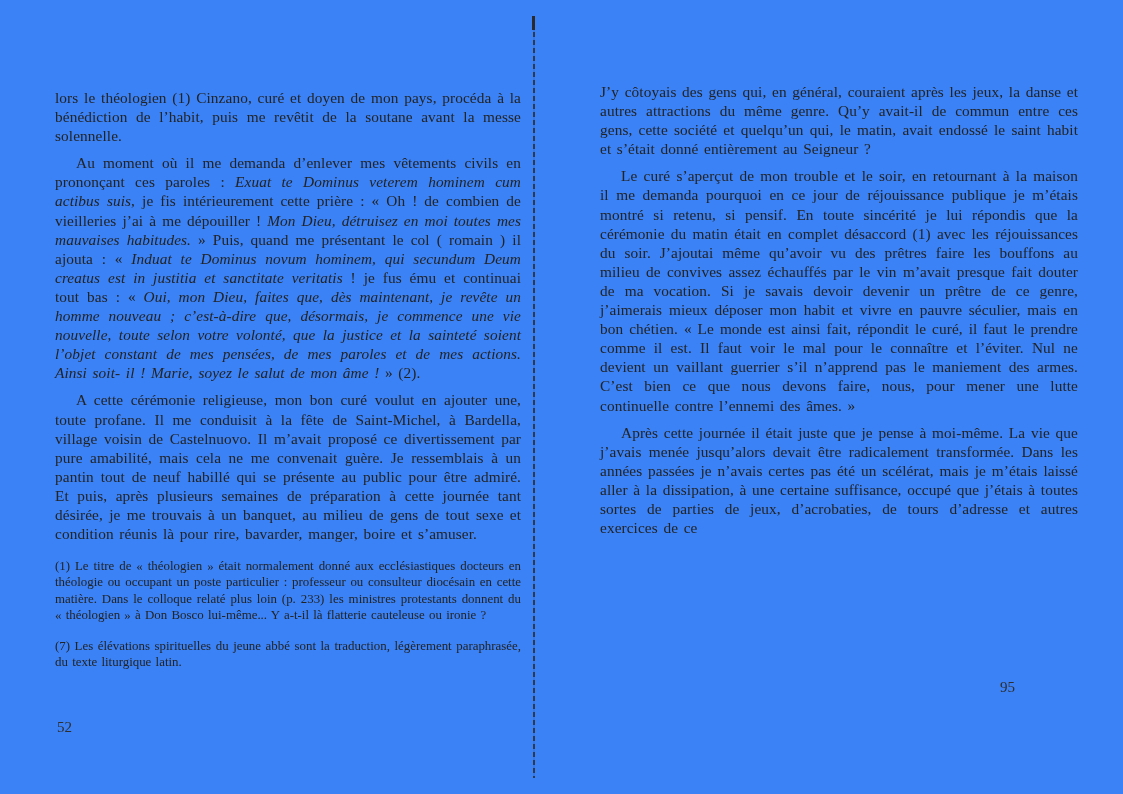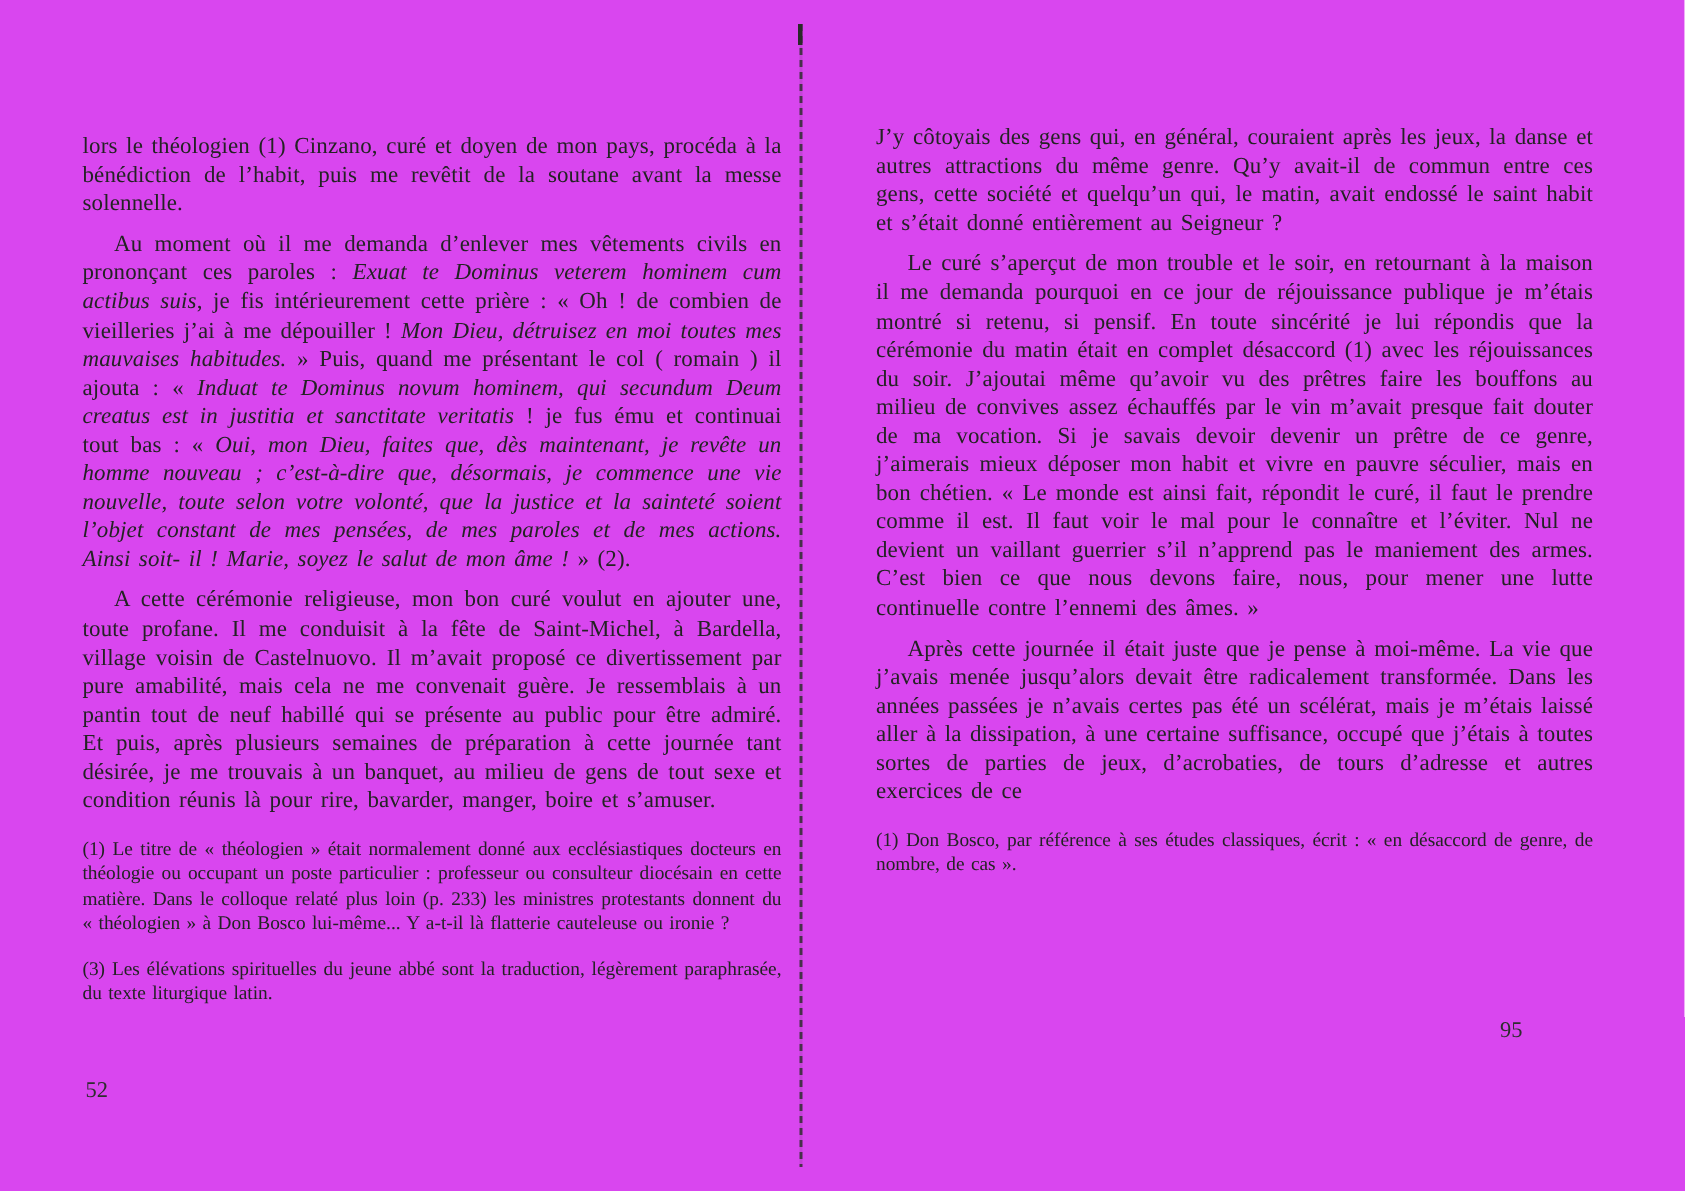--- a/index.html
+++ b/index.html
@@ -4,21 +4,21 @@
 <style>
   html, body {
     margin: 0;
     padding: 0;
     background: #ffffff;
   }
   .spread {
     position: relative;
     width: 1123px;
     height: 794px;
-    background: #d946ef;
+    background: #3b82f6;
     overflow: hidden;
     font-family: "Liberation Serif", "DejaVu Serif", serif;
     color: #232323;
   }
   .gutter {
     position: absolute;
     left: 533px;
     top: 16px;
     width: 2px;
     height: 762px;
@@ -33,21 +33,21 @@
     left: -1px;
     top: 0;
     width: 3px;
     height: 14px;
     background: #2a2a2a;
   }
   .page {
     position: absolute;
   }
   .page.left  { left: 55px;  top: 88px; width: 466px; }
-  .page.right { left: 584px; top: 82px; width: 478px; }
+  .page.right { left: 600px; top: 82px; width: 478px; }
   .body p {
     margin: 0 0 8px 0;
     font-size: 15.3px;
     line-height: 19.1px;
     text-align: justify;
     word-spacing: 0.11em;
     letter-spacing: 0.1px;
   }
   .body p.indent { text-indent: 21px; }
   .footnotes { margin-top: 15px; }
@@ -76,31 +76,28 @@
   <div class="gutter"></div>
 
   <section class="page left">
     <div class="body">
         <p>lors le théologien (1) Cinzano, curé et doyen de mon pays, procéda à la bénédiction de l’habit, puis me revêtit de la soutane avant la messe solennelle.</p>
         <p class="indent">Au moment où il me demanda d’enlever mes vêtements civils en prononçant ces paroles : <i>Exuat te Dominus veterem hominem cum actibus suis</i>, je fis intérieurement cette prière : « Oh ! de combien de vieilleries j’ai à me dépouiller ! <i>Mon Dieu, détruisez en moi toutes mes mauvaises habitudes.</i> » Puis, quand me présentant le col ( romain ) il ajouta : « <i>Induat te Dominus novum hominem, qui secundum Deum creatus est in justitia et sanctitate veritatis</i> ! je fus ému et continuai tout bas : « <i>Oui, mon Dieu, faites que, dès maintenant, je revête un homme nouveau ; c’est-à-dire que, désormais, je commence une vie nouvelle, toute selon votre volonté, que la justice et la sainteté soient l’objet constant de mes pensées, de mes paroles et de mes actions. Ainsi soit- il ! Marie, soyez le salut de mon âme !</i> » (2).</p>
         <p class="indent">A cette cérémonie religieuse, mon bon curé voulut en ajouter une, toute profane. Il me conduisit à la fête de Saint-Michel, à Bardella, village voisin de Castelnuovo. Il m’avait proposé ce divertissement par pure amabilité, mais cela ne me convenait guère. Je ressemblais à un pantin tout de neuf habillé qui se présente au public pour être admiré. Et puis, après plusieurs semaines de préparation à cette journée tant désirée, je me trouvais à un banquet, au milieu de gens de tout sexe et condition réunis là pour rire, bavarder, manger, boire et s’amuser.</p>
       </div>
     <div class="footnotes">
         <p>(1) Le titre de « théologien » était normalement donné aux ecclésiastiques docteurs en théologie ou occupant un poste particulier : professeur ou consulteur diocésain en cette matière. Dans le colloque relaté plus loin (p. 233) les ministres protestants donnent du « théologien » à Don Bosco lui-même... Y a-t-il là flatterie cauteleuse ou ironie ?</p>
-        <p>(3) Les élévations spirituelles du jeune abbé sont la traduction, légèrement paraphrasée, du texte liturgique latin.</p>
+        <p>(7) Les élévations spirituelles du jeune abbé sont la traduction, légèrement paraphrasée, du texte liturgique latin.</p>
       </div>
   </section>
 
   <section class="page right">
     <div class="body">
         <p>J’y côtoyais des gens qui, en général, couraient après les jeux, la danse et autres attractions du même genre. Qu’y avait-il de commun entre ces gens, cette société et quelqu’un qui, le matin, avait endossé le saint habit et s’était donné entièrement au Seigneur ?</p>
         <p class="indent">Le curé s’aperçut de mon trouble et le soir, en retournant à la maison il me demanda pourquoi en ce jour de réjouissance publique je m’étais montré si retenu, si pensif. En toute sincérité je lui répondis que la cérémonie du matin était en complet désaccord (1) avec les réjouissances du soir. J’ajoutai même qu’avoir vu des prêtres faire les bouffons au milieu de convives assez échauffés par le vin m’avait presque fait douter de ma vocation. Si je savais devoir devenir un prêtre de ce genre, j’aimerais mieux déposer mon habit et vivre en pauvre séculier, mais en bon chétien. « Le monde est ainsi fait, répondit le curé, il faut le prendre comme il est. Il faut voir le mal pour le connaître et l’éviter. Nul ne devient un vaillant guerrier s’il n’apprend pas le maniement des armes. C’est bien ce que nous devons faire, nous, pour mener une lutte continuelle contre l’ennemi des âmes. »</p>
         <p class="indent">Après cette journée il était juste que je pense à moi-même. La vie que j’avais menée jusqu’alors devait être radicalement transformée. Dans les années passées je n’avais certes pas été un scélérat, mais je m’étais laissé aller à la dissipation, à une certaine suffisance, occupé que j’étais à toutes sortes de parties de jeux, d’acrobaties, de tours d’adresse et autres exercices de ce</p>
       </div>
-    <div class="footnotes">
-        <p>(1) Don Bosco, par référence à ses études classiques, écrit : « en désaccord de genre, de nombre, de cas ».</p>
-      </div>
   </section>
 
   <div class="pagenum pl">52</div>
   <div class="pagenum pr">95</div>
 
 </div>
 
 </body></html>

